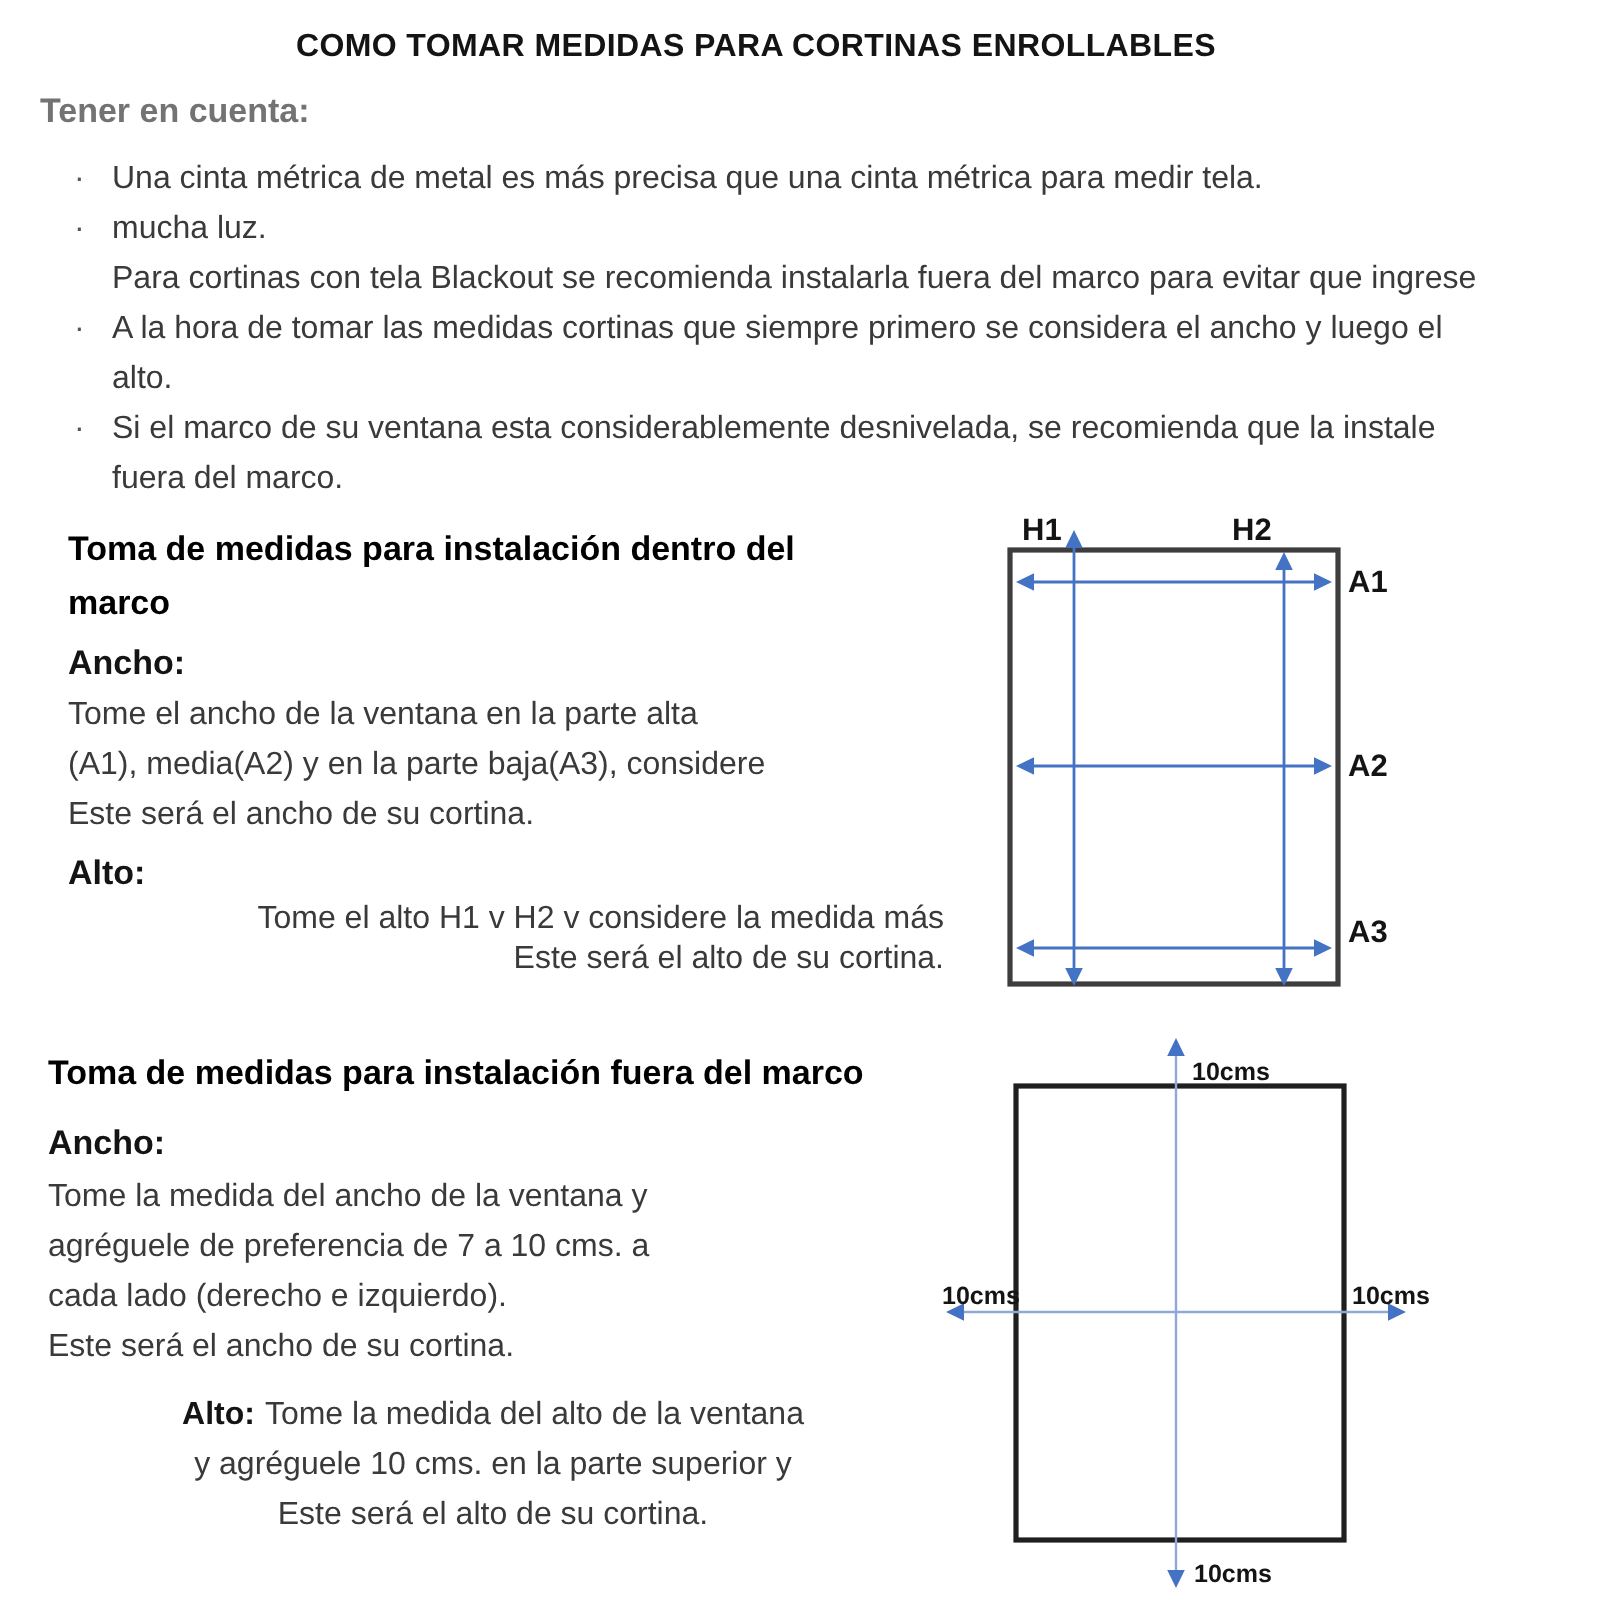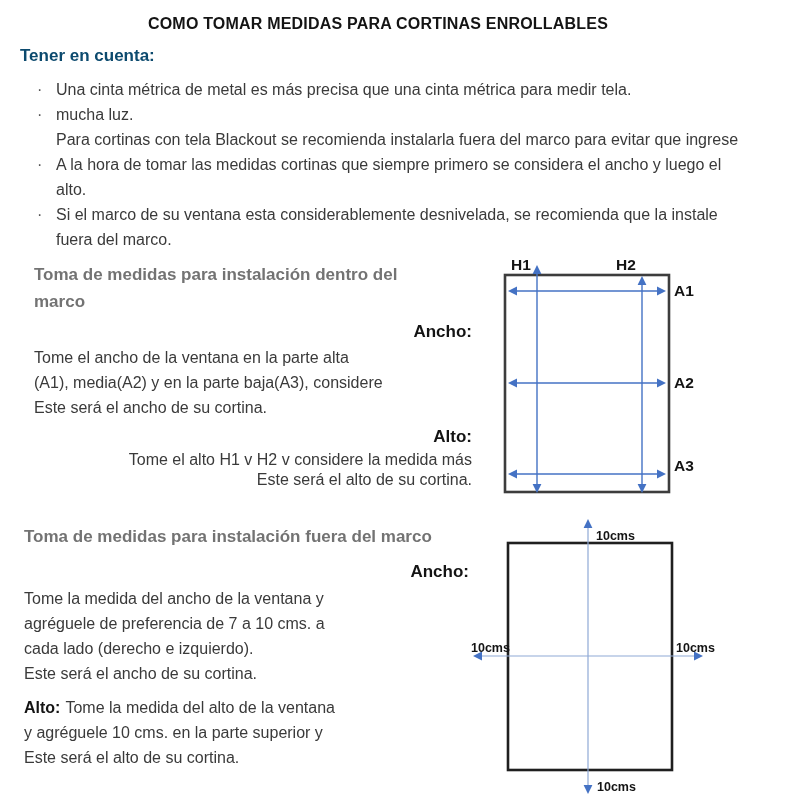--- a/index.html
+++ b/index.html
@@ -8,40 +8,40 @@
     width: 800px; height: 800px; position: relative; overflow: hidden;
     font-family: "Liberation Sans", sans-serif; color: #3a3a3a;
   }
   .title {
     position: absolute; top: 15px; left: 0; width: 732px; padding-left: 24px;
     text-align: center; font-size: 16px; font-weight: bold; color: #141414;
     letter-spacing: 0.2px;
   }
   .note-heading {
     position: absolute; top: 46px; left: 20px;
-    font-size: 17px; font-weight: bold; color: #0c4a6e;
+    font-size: 17px; font-weight: bold; color: #737373;
   }
   .tips { position: absolute; top: 77px; left: 37px; width: 722px;
     font-size: 16px; line-height: 25px; }
   .tip { display: flex; }
   .tip .dot { width: 19px; color: #555; flex: 0 0 19px; }
   .tip .lines { flex: 1; }
   .sec { position: absolute; }
   .sec1 { top: 256px; left: 34px; width: 438px; }
   .sec2 { top: 520px; left: 24px; width: 445px; }
-  .sec-heading { font-size: 17px; font-weight: bold; color: #737373; line-height: 27px; padding-top: 5px; }
+  .sec-heading { font-size: 17px; font-weight: bold; color: #000000; line-height: 27px; padding-top: 5px; }
   .sec2 .sec-heading { line-height: 22px; padding-top: 6px; }
-  .sub-label { font-size: 17px; font-weight: bold; color: #141414; line-height: 22px; margin-top: 6px; text-align: right; }
+  .sub-label { font-size: 17px; font-weight: bold; color: #141414; line-height: 22px; margin-top: 6px; }
   .sec2 .sub-label { margin-top: 13px; }
   .para { margin-top: 2px; }
   .sec2 .para { margin-top: 3px; }
   .para .line { font-size: 16px; line-height: 25px; }
   .para.tight { margin-top: 2px; text-align: right; }
   .para.tight .line { line-height: 19.5px; }
-  .para.alto-out { margin-top: 9px; }
+  .para.alto-out { margin-top: 9px; text-align: center; }
   .inline-b { font-weight: bold; color: #141414; margin-right: 5px; }
   svg { position: absolute; display: block; }
   svg text { font-family: "Liberation Sans", sans-serif; font-weight: bold; fill: #141414; }
   .d1-label { font-size: 15.5px; }
   .d2-label { font-size: 12.5px; }
 </style>
 </head>
 <body>
 
 <div class="title">COMO TOMAR MEDIDAS PARA CORTINAS ENROLLABLES</div>

